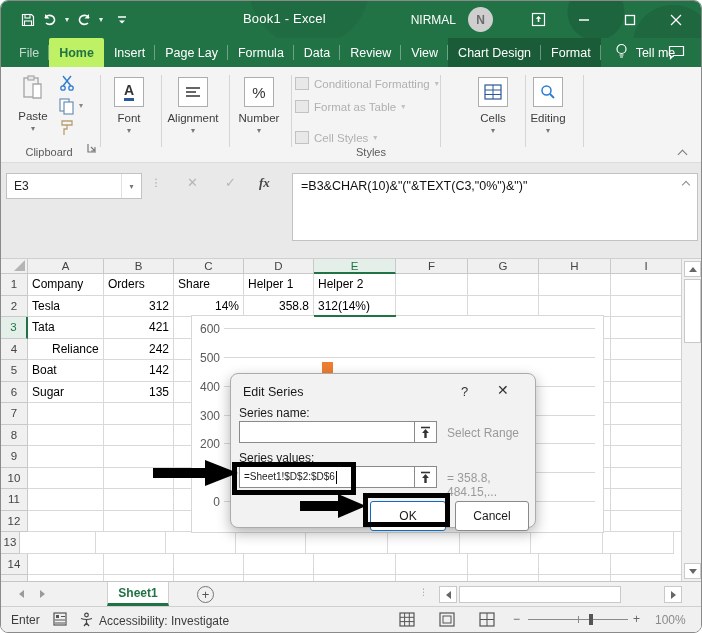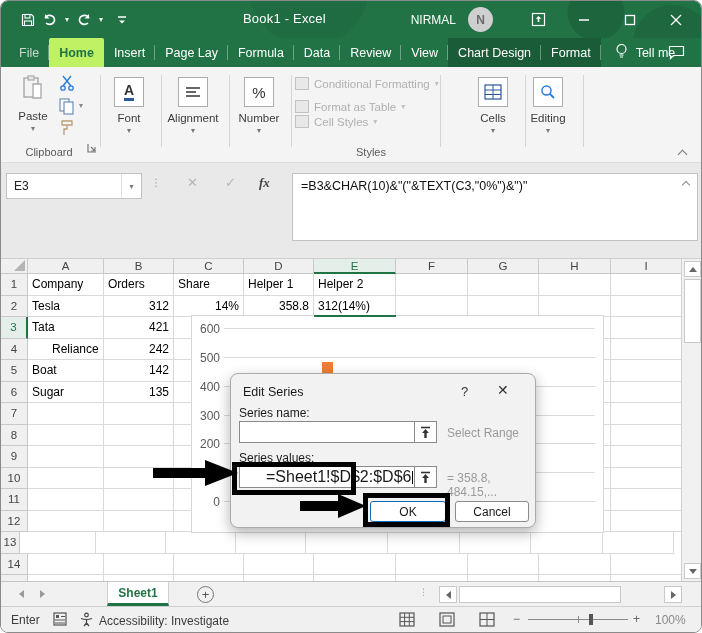--- a/index.html
+++ b/index.html
@@ -72,24 +72,24 @@
   .gl{position:absolute;left:32px;right:8px;height:1px;background:#d9d9d9;}
   .gl-lab{position:absolute;left:2px;width:26px;text-align:right;font-size:12px;color:#595959;}
   #marker{position:absolute;width:11px;height:11px;}
   
   #dialog{position:absolute;left:229px;top:372px;width:306px;height:155px;background:#f2f2f2;border:1px solid #ababab;border-radius:8px;box-shadow:0 5px 14px rgba(0,0,0,.3);z-index:6;font-size:12px;color:#1a1a1a;}
   #dlg-title{position:absolute;left:12px;top:11px;font-size:12.5px;}
   #dlg-help{position:absolute;left:230px;top:10px;color:#333;font-size:13px;}
   #dlg-close{position:absolute;left:266px;top:8px;color:#333;font-size:14px;}
   .dlg-label{position:absolute;left:8px;color:#1a1a1a;}
   .dlg-input{position:absolute;left:8px;width:198px;height:22px;background:#fff;border:1px solid #8a8a8a;display:flex;align-items:center;}
-  .dlg-input .val{flex:1;padding:0 4px;font-size:16px;white-space:nowrap;overflow:hidden;margin-left:22px;}
+  .dlg-input .val{flex:1;padding:0 4px;font-size:10px;white-space:nowrap;overflow:hidden;}
   .range-btn{width:22px;height:100%;border-left:1px solid #8a8a8a;display:flex;align-items:center;justify-content:center;background:#fff;}
   .dlg-side{position:absolute;left:216px;color:#9a9a9a;font-size:12px;}
-  .dlg-btn{position:absolute;height:21px;background:#fff;border:1px solid #8a8a8a;border-radius:3px;font-size:12px;display:flex;align-items:center;justify-content:center;color:#1a1a1a;}
+  .dlg-btn{position:absolute;height:30px;background:#fff;border:1px solid #8a8a8a;border-radius:3px;font-size:12px;display:flex;align-items:center;justify-content:center;color:#1a1a1a;}
   #ok-btn{left:139px;top:127px;width:76px;border:1.5px solid #0f6cbd;}
   #cancel-btn{left:224px;top:127px;width:74px;}
   .caret-bar{display:inline-block;width:1px;height:13px;background:#000;margin-left:1px;vertical-align:middle;}
   
   .ann-rect{position:absolute;border:5px solid #000;background:transparent;z-index:7;}
   #ann-input{left:231px;top:461px;width:124px;height:33px;}
   #ann-ok{left:362px;top:492px;width:87px;height:34px;}
   .arrow-shaft{position:absolute;background:#000;z-index:8;}
   .arrow-head{position:absolute;width:0;height:0;z-index:8;}
   
@@ -286,21 +286,21 @@
     <div class="styles-item" style="top:10px;">
       <span class="sic"></span>
       <span>Conditional Formatting</span>
       <span class="chev">▾</span>
     </div>
     <div class="styles-item" style="top:33px;">
       <span class="sic"></span>
       <span>Format as Table</span>
       <span class="chev">▾</span>
     </div>
-    <div class="styles-item" style="top:48px;">
+    <div class="styles-item" style="top:64px;">
       <span class="sic"></span>
       <span>Cell Styles</span>
       <span class="chev">▾</span>
     </div>
     <div class="grp-label" style="left:300px;width:140px;">Styles</div>
     <div class="rdiv" style="left:439px;"></div>
 
     <div class="bigbtn" style="left:462px;top:10px;">
       <span class="icon-box">
         <svg width="18" height="16" viewBox="0 0 18 16">

